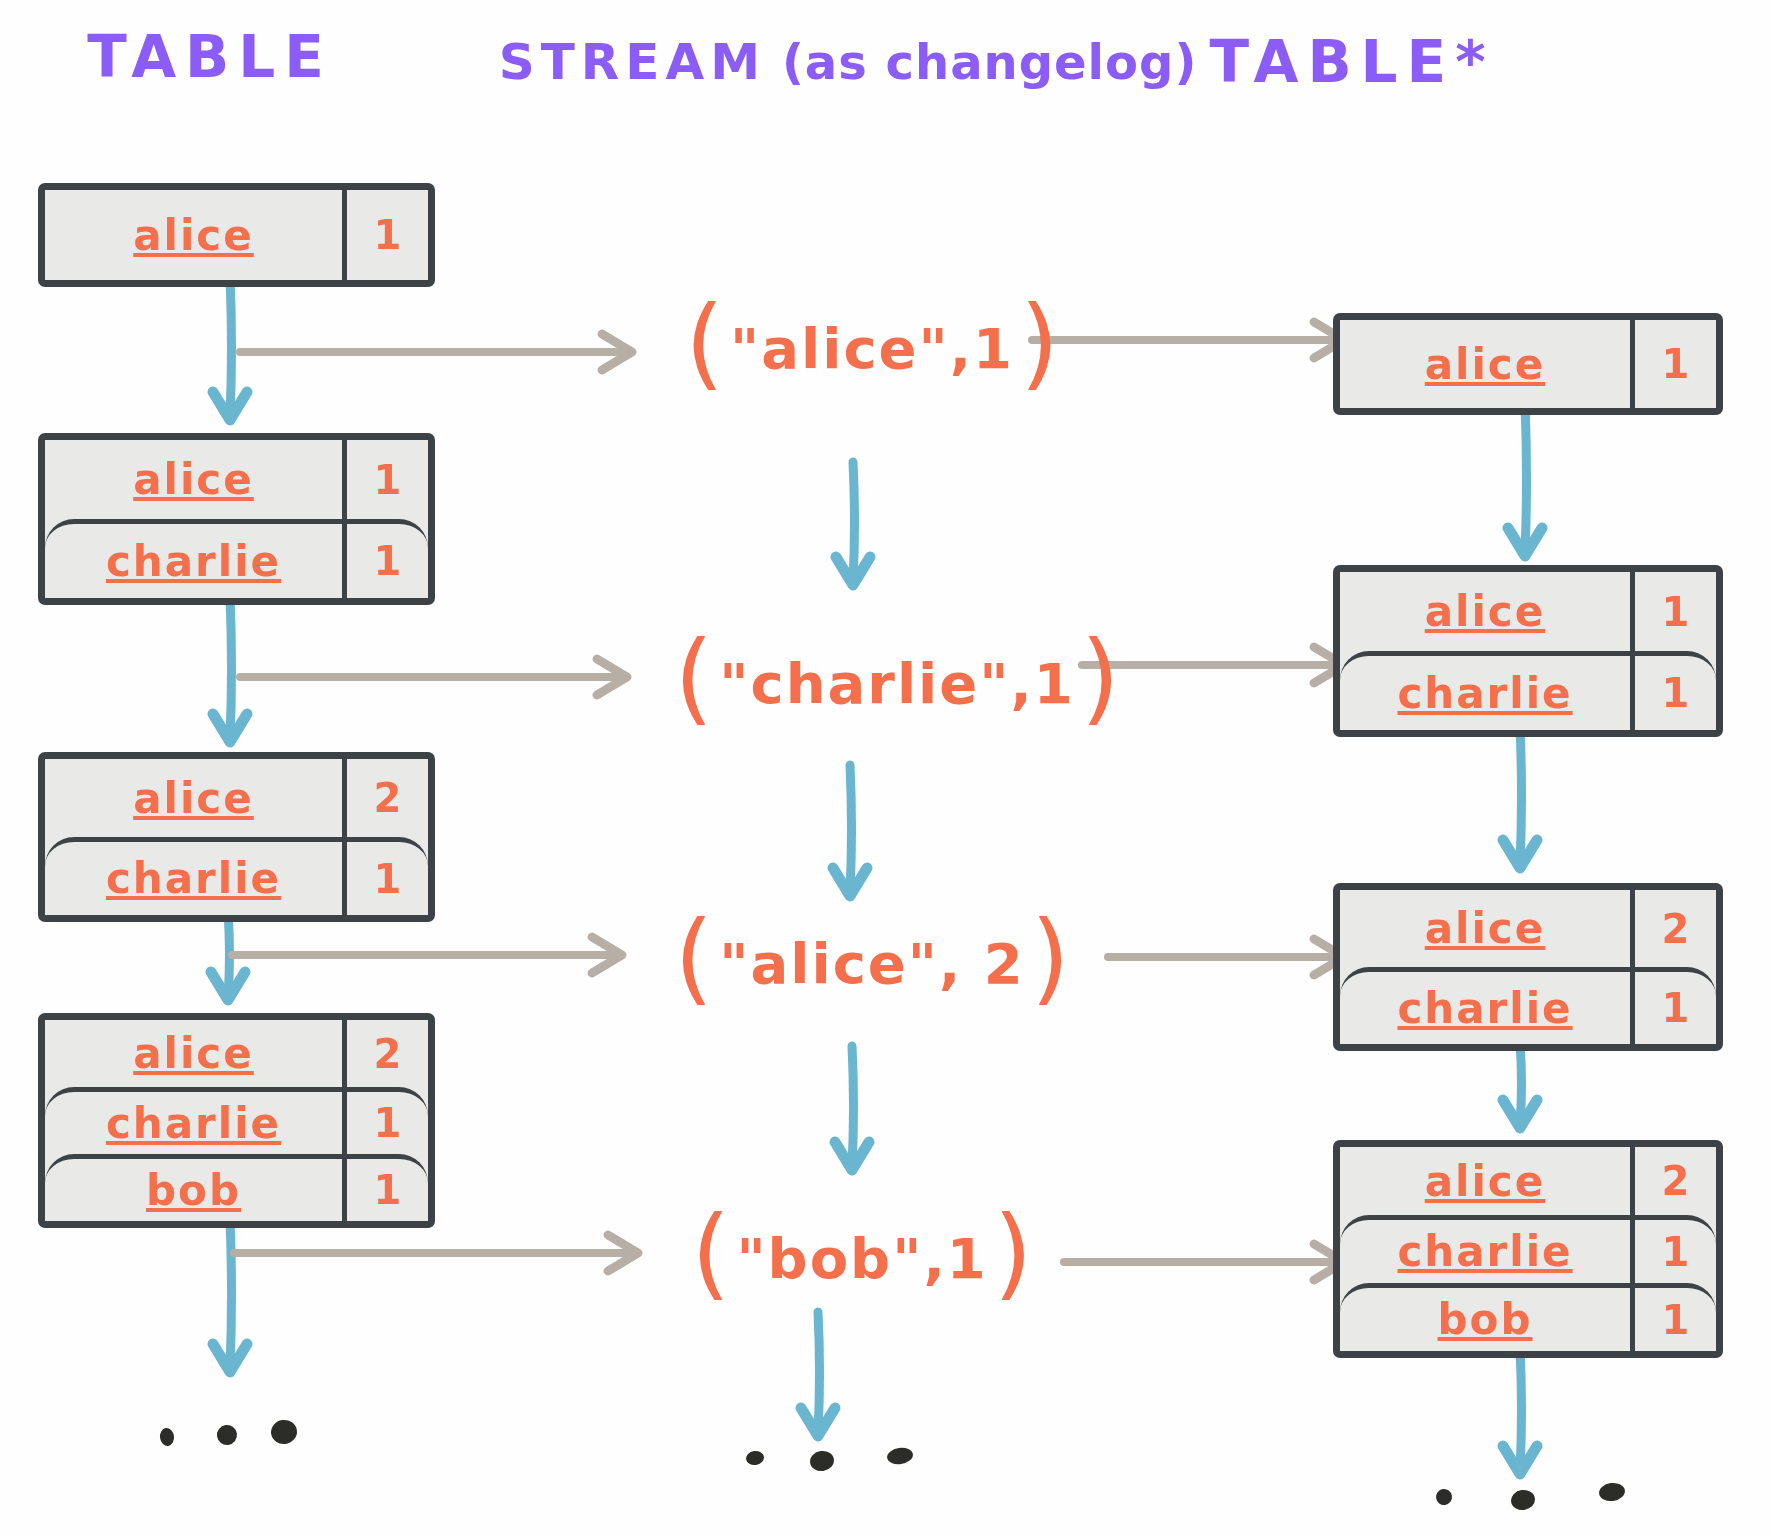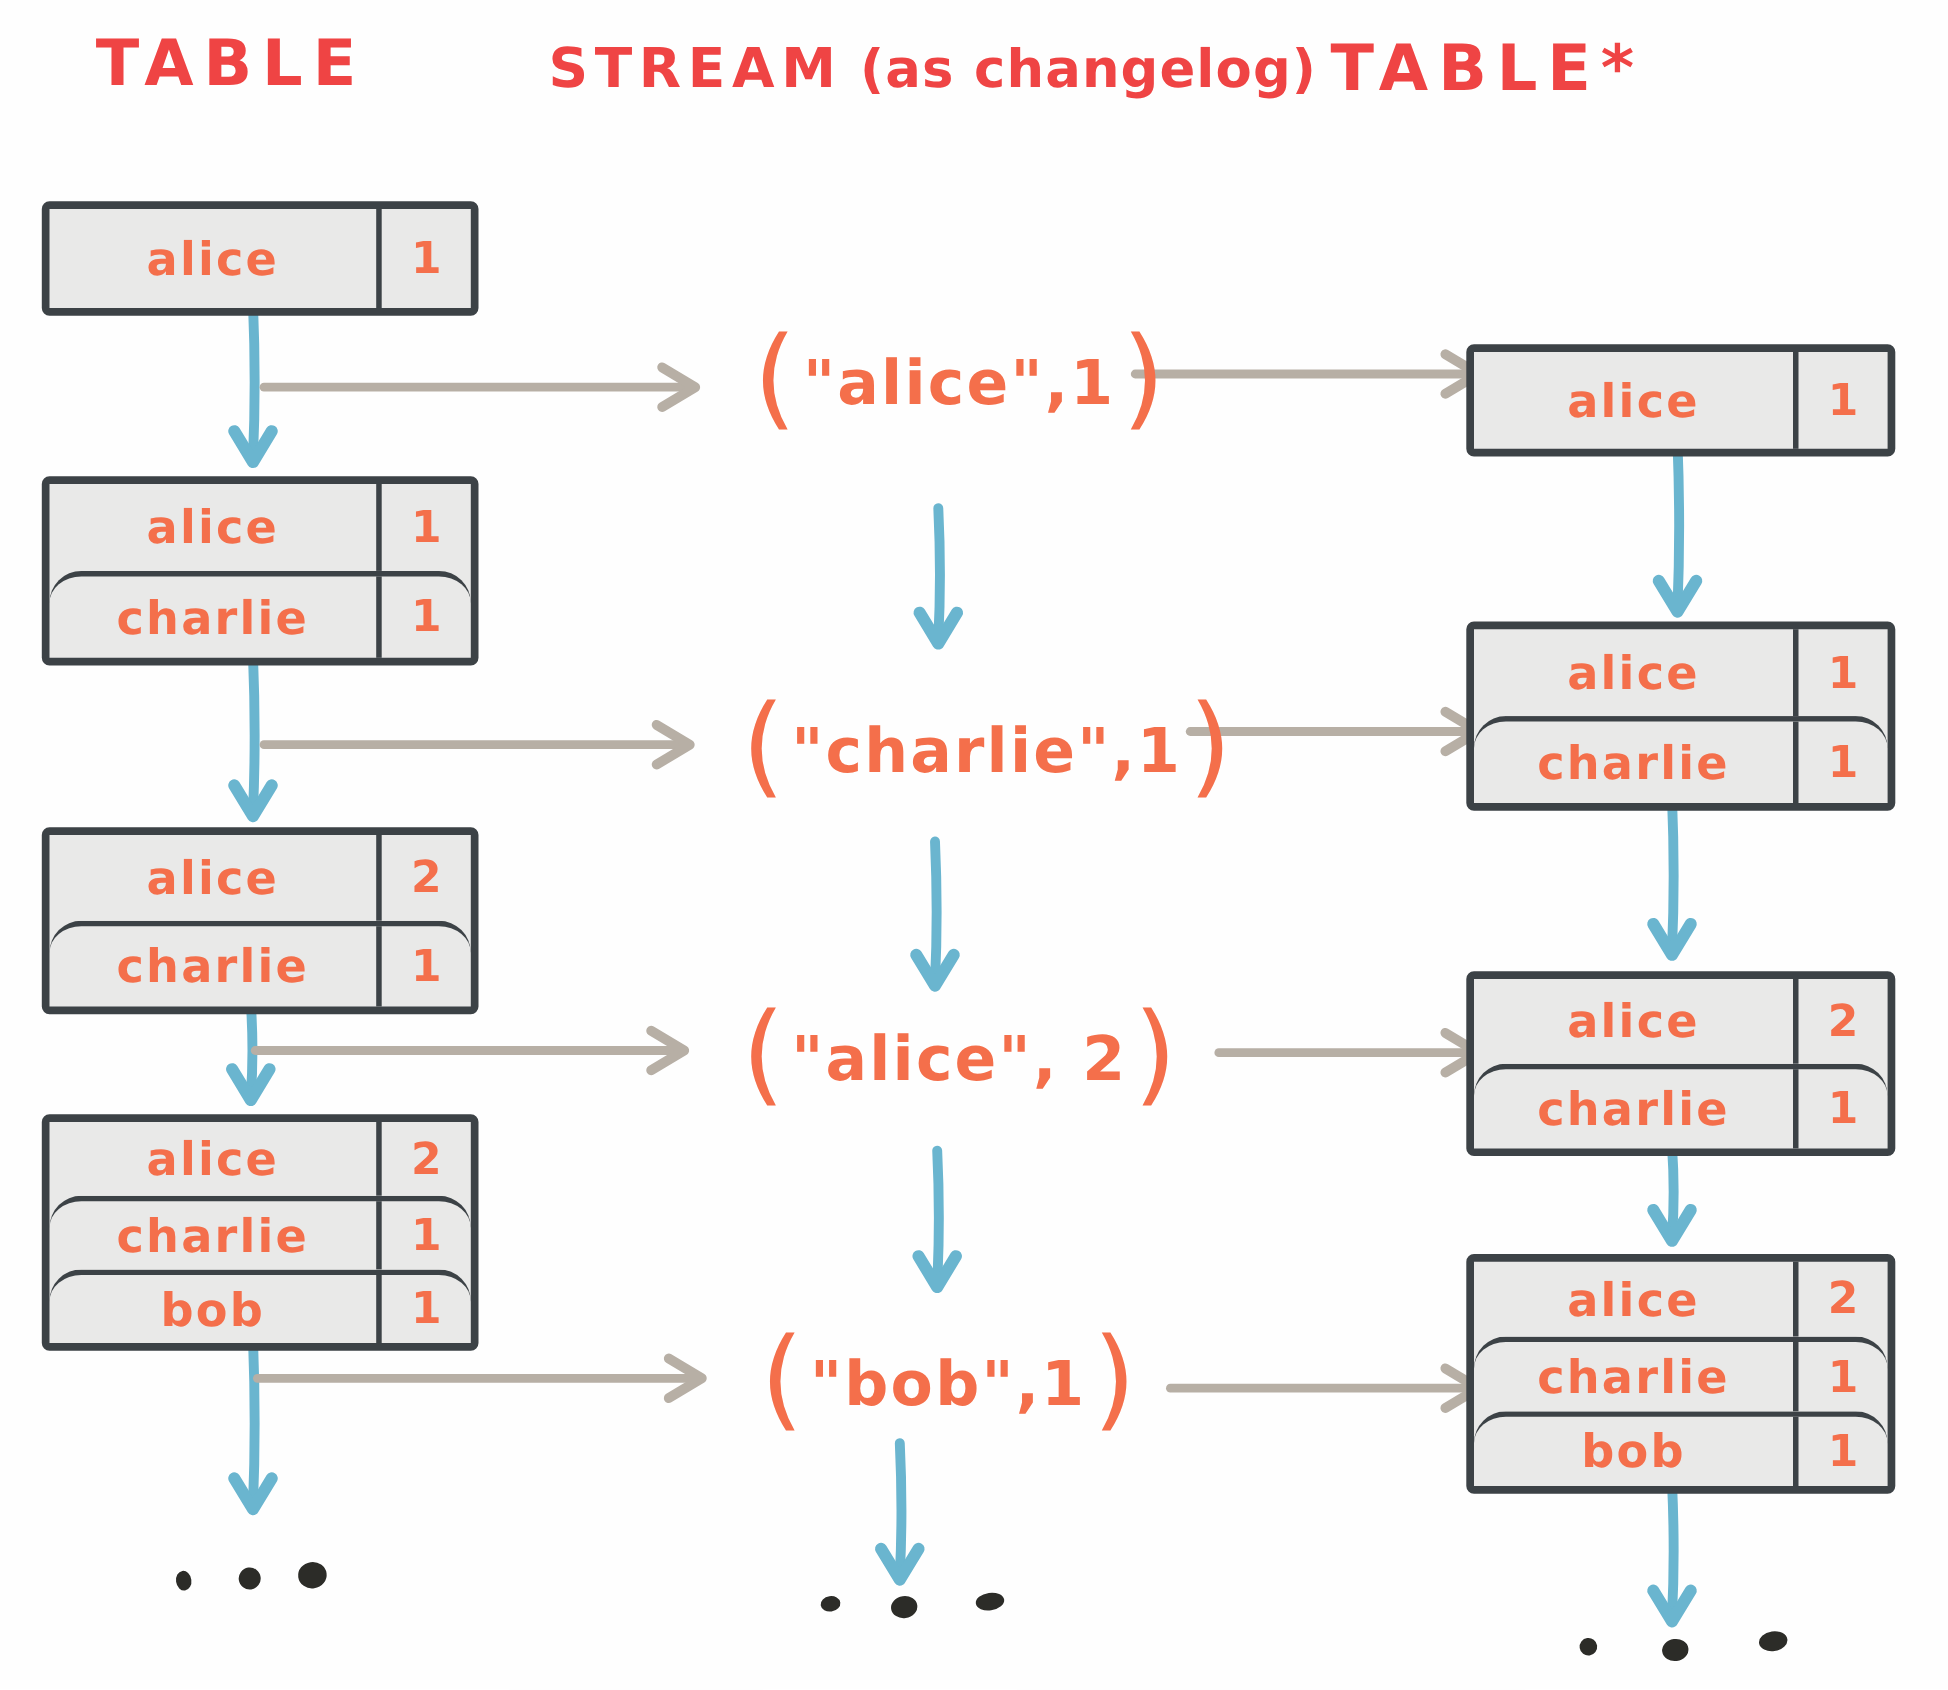--- a/index.html
+++ b/index.html
@@ -4,37 +4,37 @@
 <style>
   html,body { margin:0; padding:0; background:#ffffff; }
   #canvas {
     position:relative; width:1771px; height:1536px; overflow:hidden;
     background:#fefefe;
     font-family:"DejaVu Sans", "Liberation Sans", sans-serif;
   }
   
   .hdr {
     position:absolute; transform:translate(-50%,-50%);
-    color:#ef4444; font-weight:800; white-space:nowrap;
+    color:#8b5cf6; font-weight:800; white-space:nowrap;
   }
   .hdr-main { font-size:58px; letter-spacing:9px; }
   .hdr-mid  { display:flex; align-items:baseline; gap:16px;margin-left:38px; }
   .hdr-mid .t1 { font-size:50px; letter-spacing:6px; font-weight:800;}
   .hdr-mid .t2 { font-size:48px; letter-spacing:1px; font-weight:700;}
   
   .htable {
     position:absolute; box-sizing:border-box;
     background:#e9e9e8;
     border:7px solid #3c4246; border-radius:7px;
   }
   .trow { display:flex; box-sizing:border-box; }
   .trow + .trow { border-top:5px solid #3c4246;border-radius:29px; }
   .kcell {
     flex:1; display:flex; align-items:center; justify-content:center;
-    color:#f46f4b; font-size:42px; font-weight:700; letter-spacing:2px;
+    color:#f46f4b; font-size:42px; font-weight:700; letter-spacing:2px;text-decoration:underline;
   }
   .vcell {
     width:86px; border-left:5px solid #3c4246; box-sizing:border-box;
     display:flex; align-items:center; justify-content:center;
     color:#f46f4b; font-size:40px; font-weight:700;
   }
   
   .tuple {
     position:absolute; transform:translate(-50%,-50%);
     display:flex; align-items:center; white-space:nowrap;

